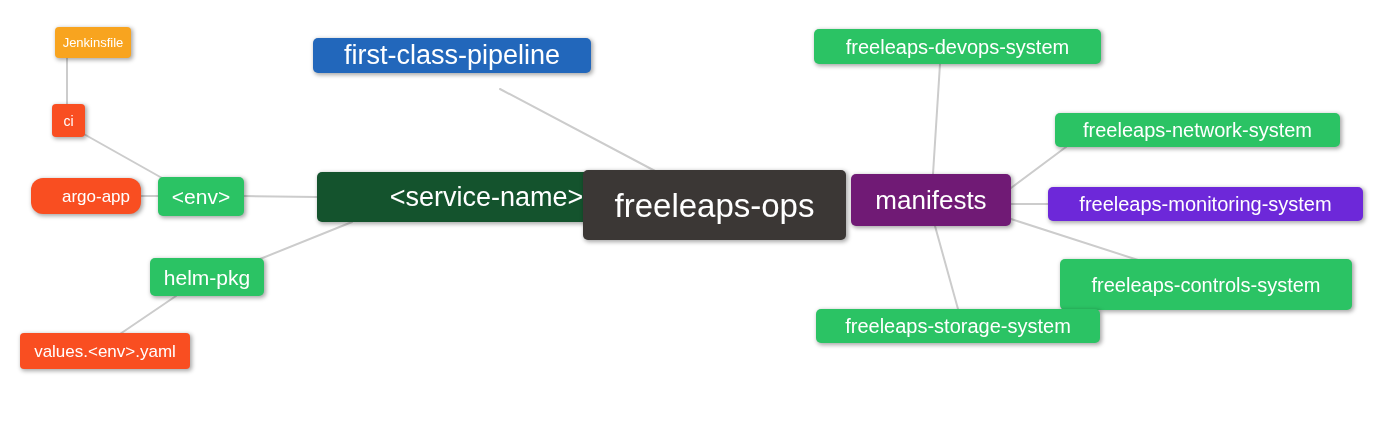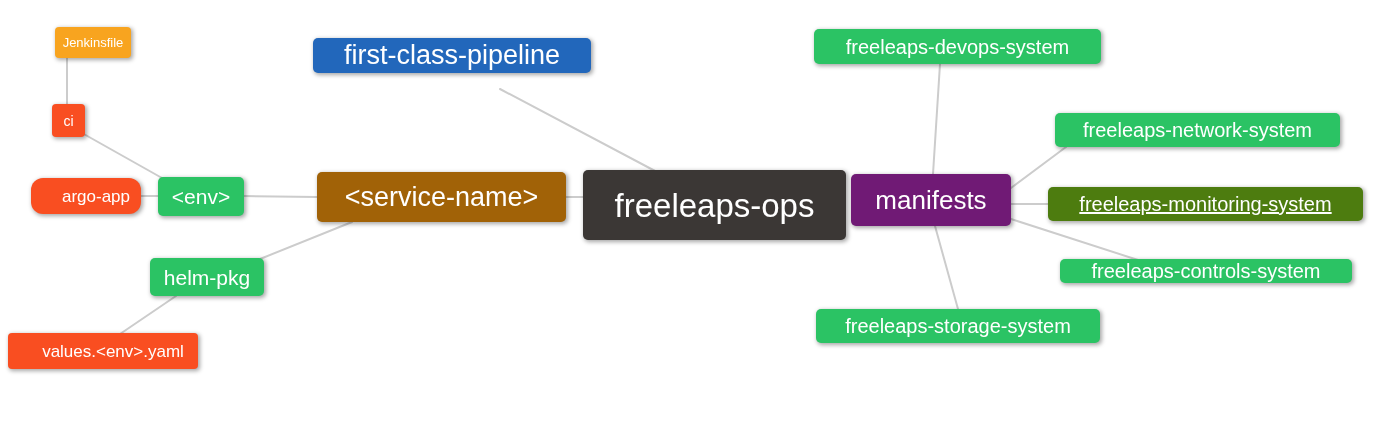--- a/index.html
+++ b/index.html
@@ -24,29 +24,29 @@
     cursor: default;
     line-height: 1;
     user-select: none;
   }
   
   .n-jenkinsfile          { left: 20px;   top: 27px;  width: 76px;  height: 31px;  font-size: 13px; border-radius: 4px; }
   .n-ci                   { left: 52px;   top: 104px; width: 33px;  height: 33px;  font-size: 14px; border-radius: 4px; }
   .n-argo-app             { left: 31px;   top: 178px; width: 90px;  height: 36px;  font-size: 17px; border-radius: 12px; padding-left: 20px; }
   .n-env                  { left: 158px;  top: 177px; width: 86px;  height: 39px;  font-size: 21px; }
   .n-helm-pkg             { left: 150px;  top: 258px; width: 114px; height: 38px;  font-size: 21px; }
-  .n-values-env-yaml      { left: 8px;    top: 333px; width: 170px; height: 36px;  font-size: 17px; border-radius: 4px; padding-left: 20px; }
+  .n-values-env-yaml      { left: 20px;    top: 333px; width: 170px; height: 36px;  font-size: 17px; border-radius: 4px; }
   .n-first-class-pipeline { left: 313px;  top: 38px;  width: 278px; height: 35px;  font-size: 27px; }
   .n-service-name         { left: 317px;  top: 172px; width: 249px; height: 50px;  font-size: 27px; }
   .n-freeleaps-ops        { left: 583px;  top: 170px; width: 263px; height: 70px;  font-size: 33px; }
   .n-manifests            { left: 851px;  top: 174px; width: 160px; height: 52px;  font-size: 26px; }
   .n-devops-system        { left: 797px;  top: 29px;  width: 287px; height: 35px;  font-size: 20px; margin-left: 17px; }
   .n-network-system       { left: 1055px; top: 113px; width: 285px; height: 34px;  font-size: 20px; }
   .n-monitoring-system    { left: 1048px; top: 187px; width: 315px; height: 34px;  font-size: 20px; }
-  .n-controls-system      { left: 1060px; top: 259px; width: 292px; height: 24px;  font-size: 20px; }
+  .n-controls-system      { left: 1060px; top: 259px; width: 292px; height: 51px;  font-size: 20px; }
   .n-storage-system       { left: 816px;  top: 309px; width: 284px; height: 34px;  font-size: 20px; }
 </style>
 </head>
 <body>
 
 <div class="canvas">
 
   <svg class="edges" width="1390" height="421" viewBox="0 0 1390 421" fill="none">
     <line x1="67" y1="58" x2="67" y2="104" stroke="#CCCCCC" stroke-width="2" stroke-linecap="round"></line>
     <line x1="82" y1="133" x2="162" y2="178" stroke="#CCCCCC" stroke-width="2" stroke-linecap="round"></line>
@@ -63,22 +63,22 @@
     <line x1="935" y1="226" x2="958" y2="309" stroke="#CCCCCC" stroke-width="2" stroke-linecap="round"></line>
   </svg>
 
   <div class="node n-jenkinsfile" style="background-color: rgb(248, 164, 31); margin-left: 35px;">Jenkinsfile</div>
   <div class="node n-ci" style="background-color: rgb(249, 78, 33);">ci</div>
   <div class="node n-argo-app" style="background-color: rgb(249, 78, 33);">argo-app</div>
   <div class="node n-env" style="background-color: rgb(43, 195, 100);">&lt;env&gt;</div>
   <div class="node n-helm-pkg" style="background-color: rgb(43, 195, 100);">helm-pkg</div>
   <div class="node n-values-env-yaml" style="background-color: rgb(249, 78, 33);">values.&lt;env&gt;.yaml</div>
   <div class="node n-first-class-pipeline" style="background-color: rgb(34, 103, 187);">first-class-pipeline</div>
-  <div class="node n-service-name" style="background-color: #a16207;">&lt;service-name&gt;</div>
+  <div class="node n-service-name" style="background-color: #14532d; padding-left: 45px;">&lt;service-name&gt;</div>
   <div class="node n-freeleaps-ops" style="background-color: rgb(59, 55, 53);">freeleaps-ops</div>
   <div class="node n-manifests" style="background-color: #701a75;">manifests</div>
   <div class="node n-devops-system" style="background-color: rgb(43, 195, 100);">freeleaps-devops-system</div>
   <div class="node n-network-system" style="background-color: rgb(43, 195, 100);">freeleaps-network-system</div>
-  <div class="node n-monitoring-system" style="background-color: #4d7c0f; text-decoration: underline;">freeleaps-monitoring-system</div>
+  <div class="node n-monitoring-system" style="background-color: #6d28d9;">freeleaps-monitoring-system</div>
   <div class="node n-controls-system" style="background-color: rgb(43, 195, 100);">freeleaps-controls-system</div>
   <div class="node n-storage-system" style="background-color: rgb(43, 195, 100);">freeleaps-storage-system</div>
 
 </div>
 
 </body></html>

